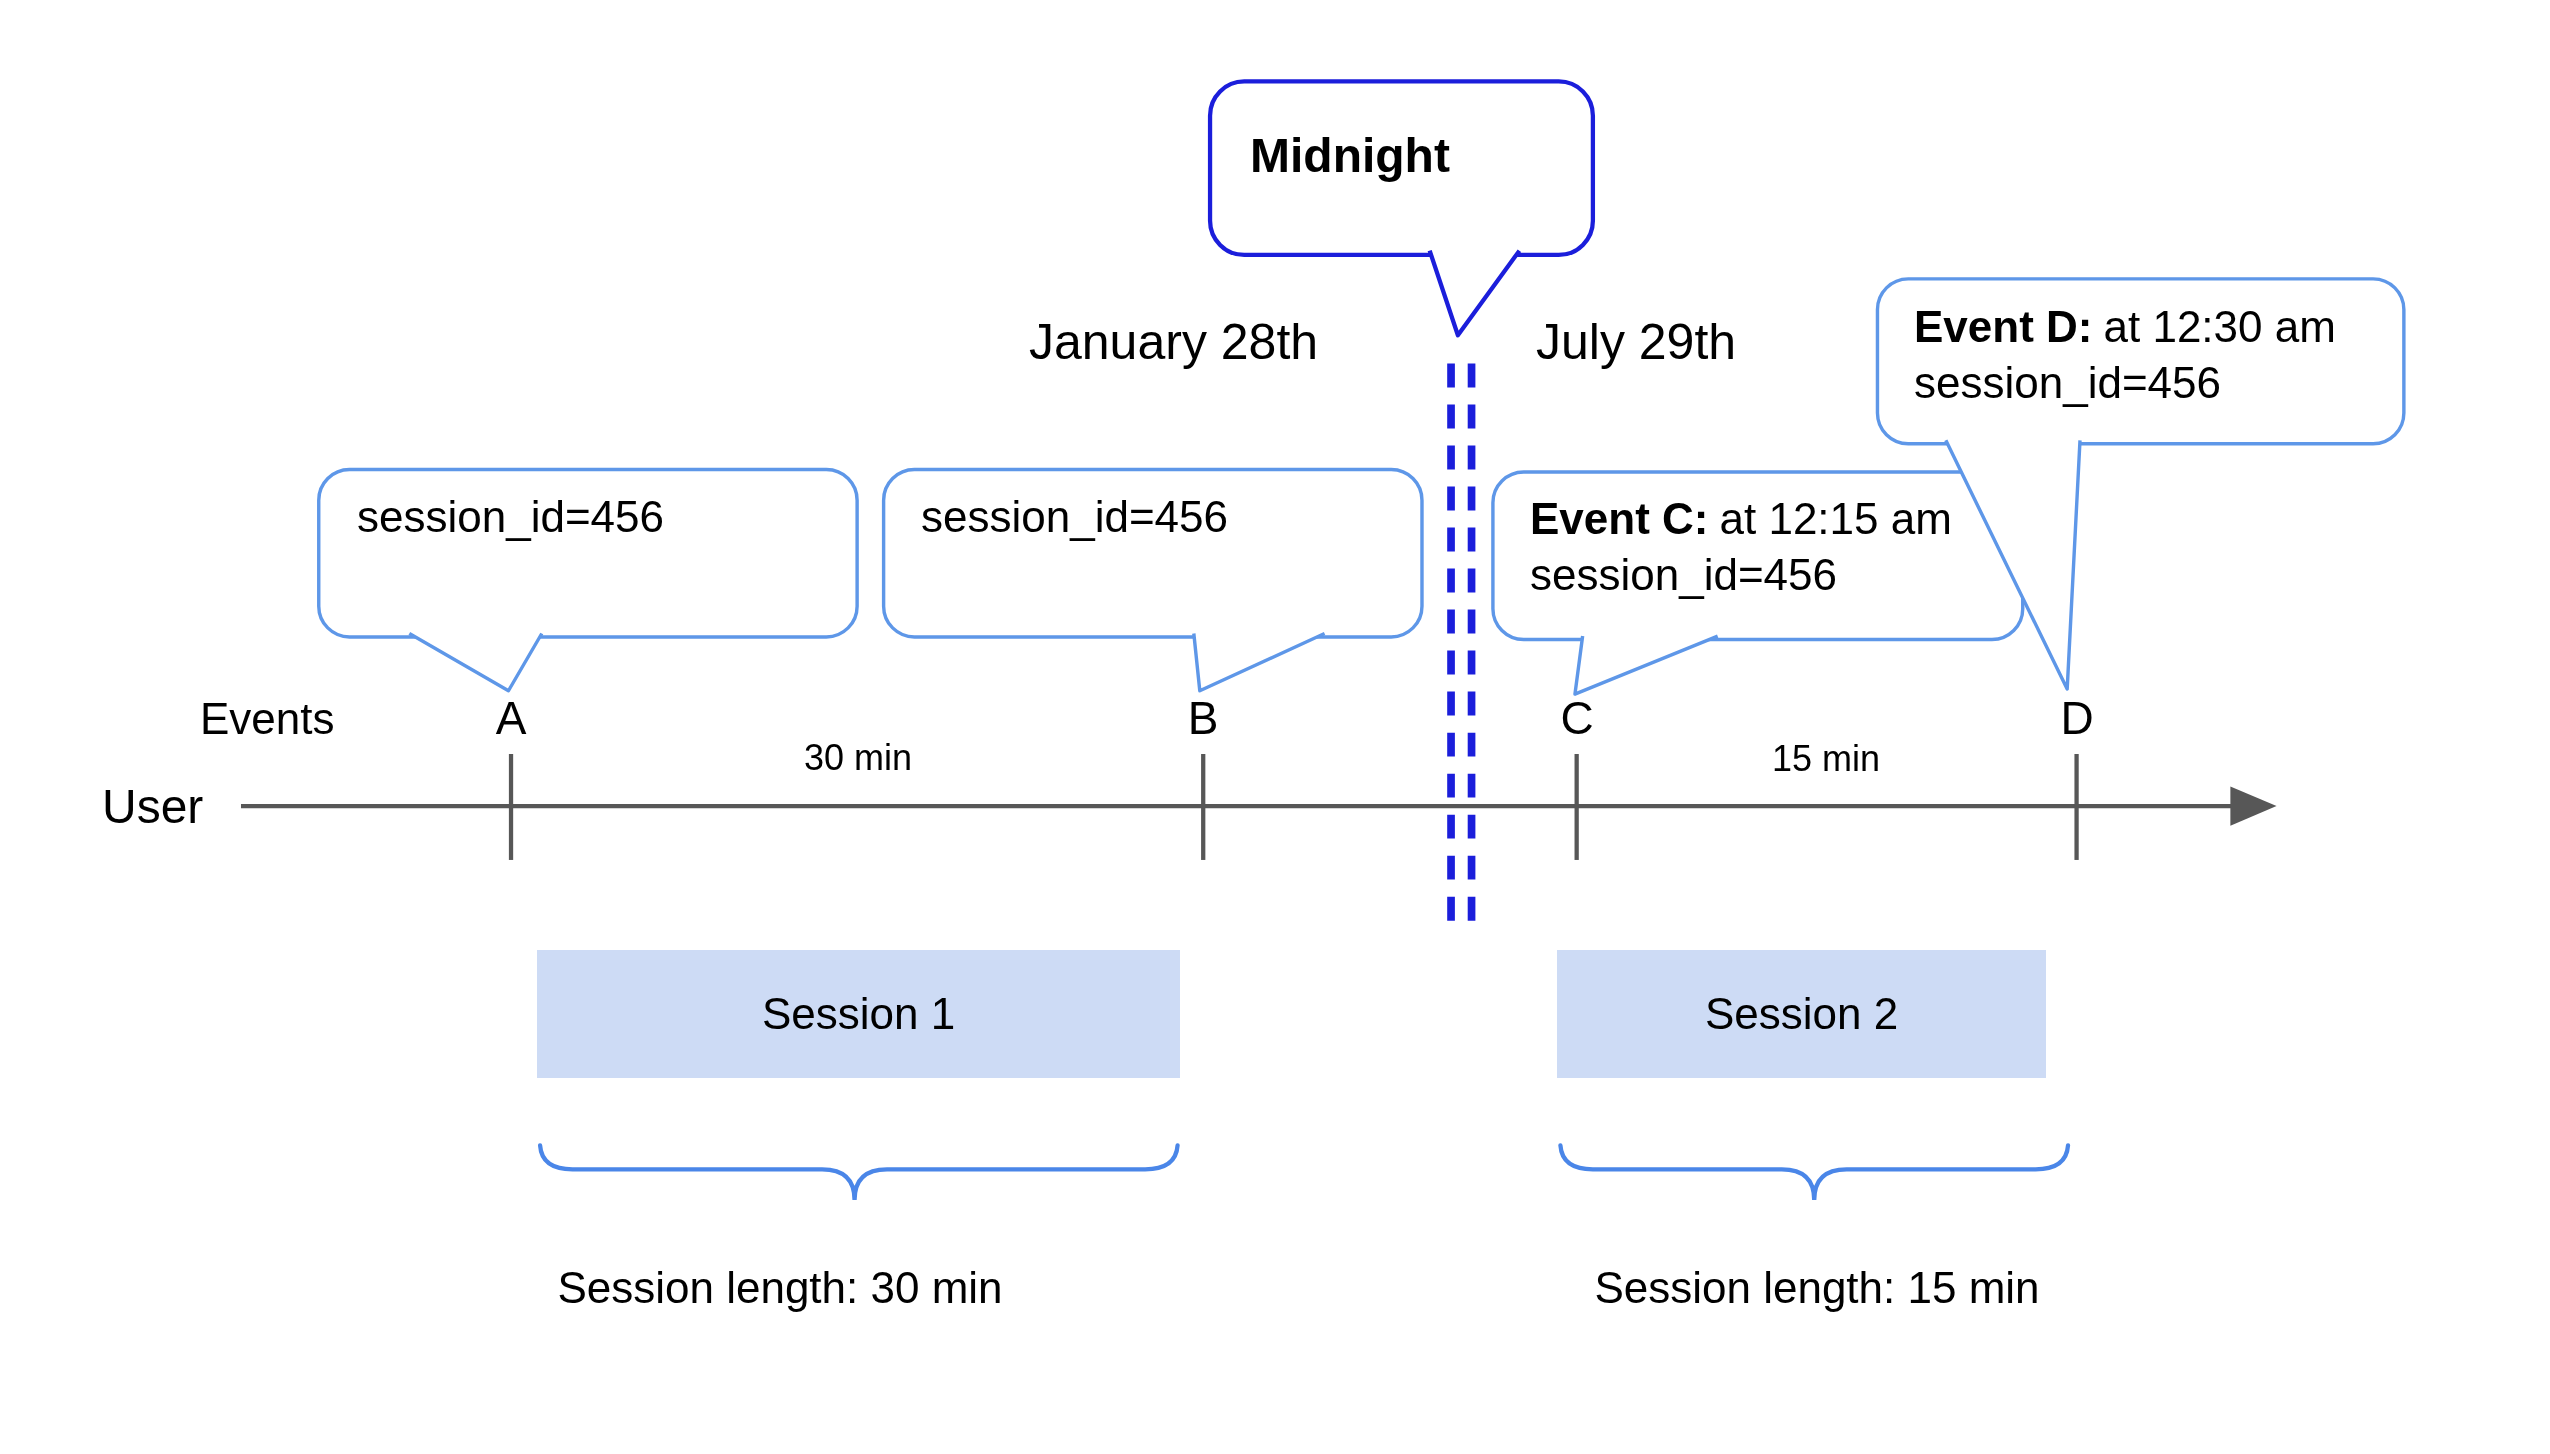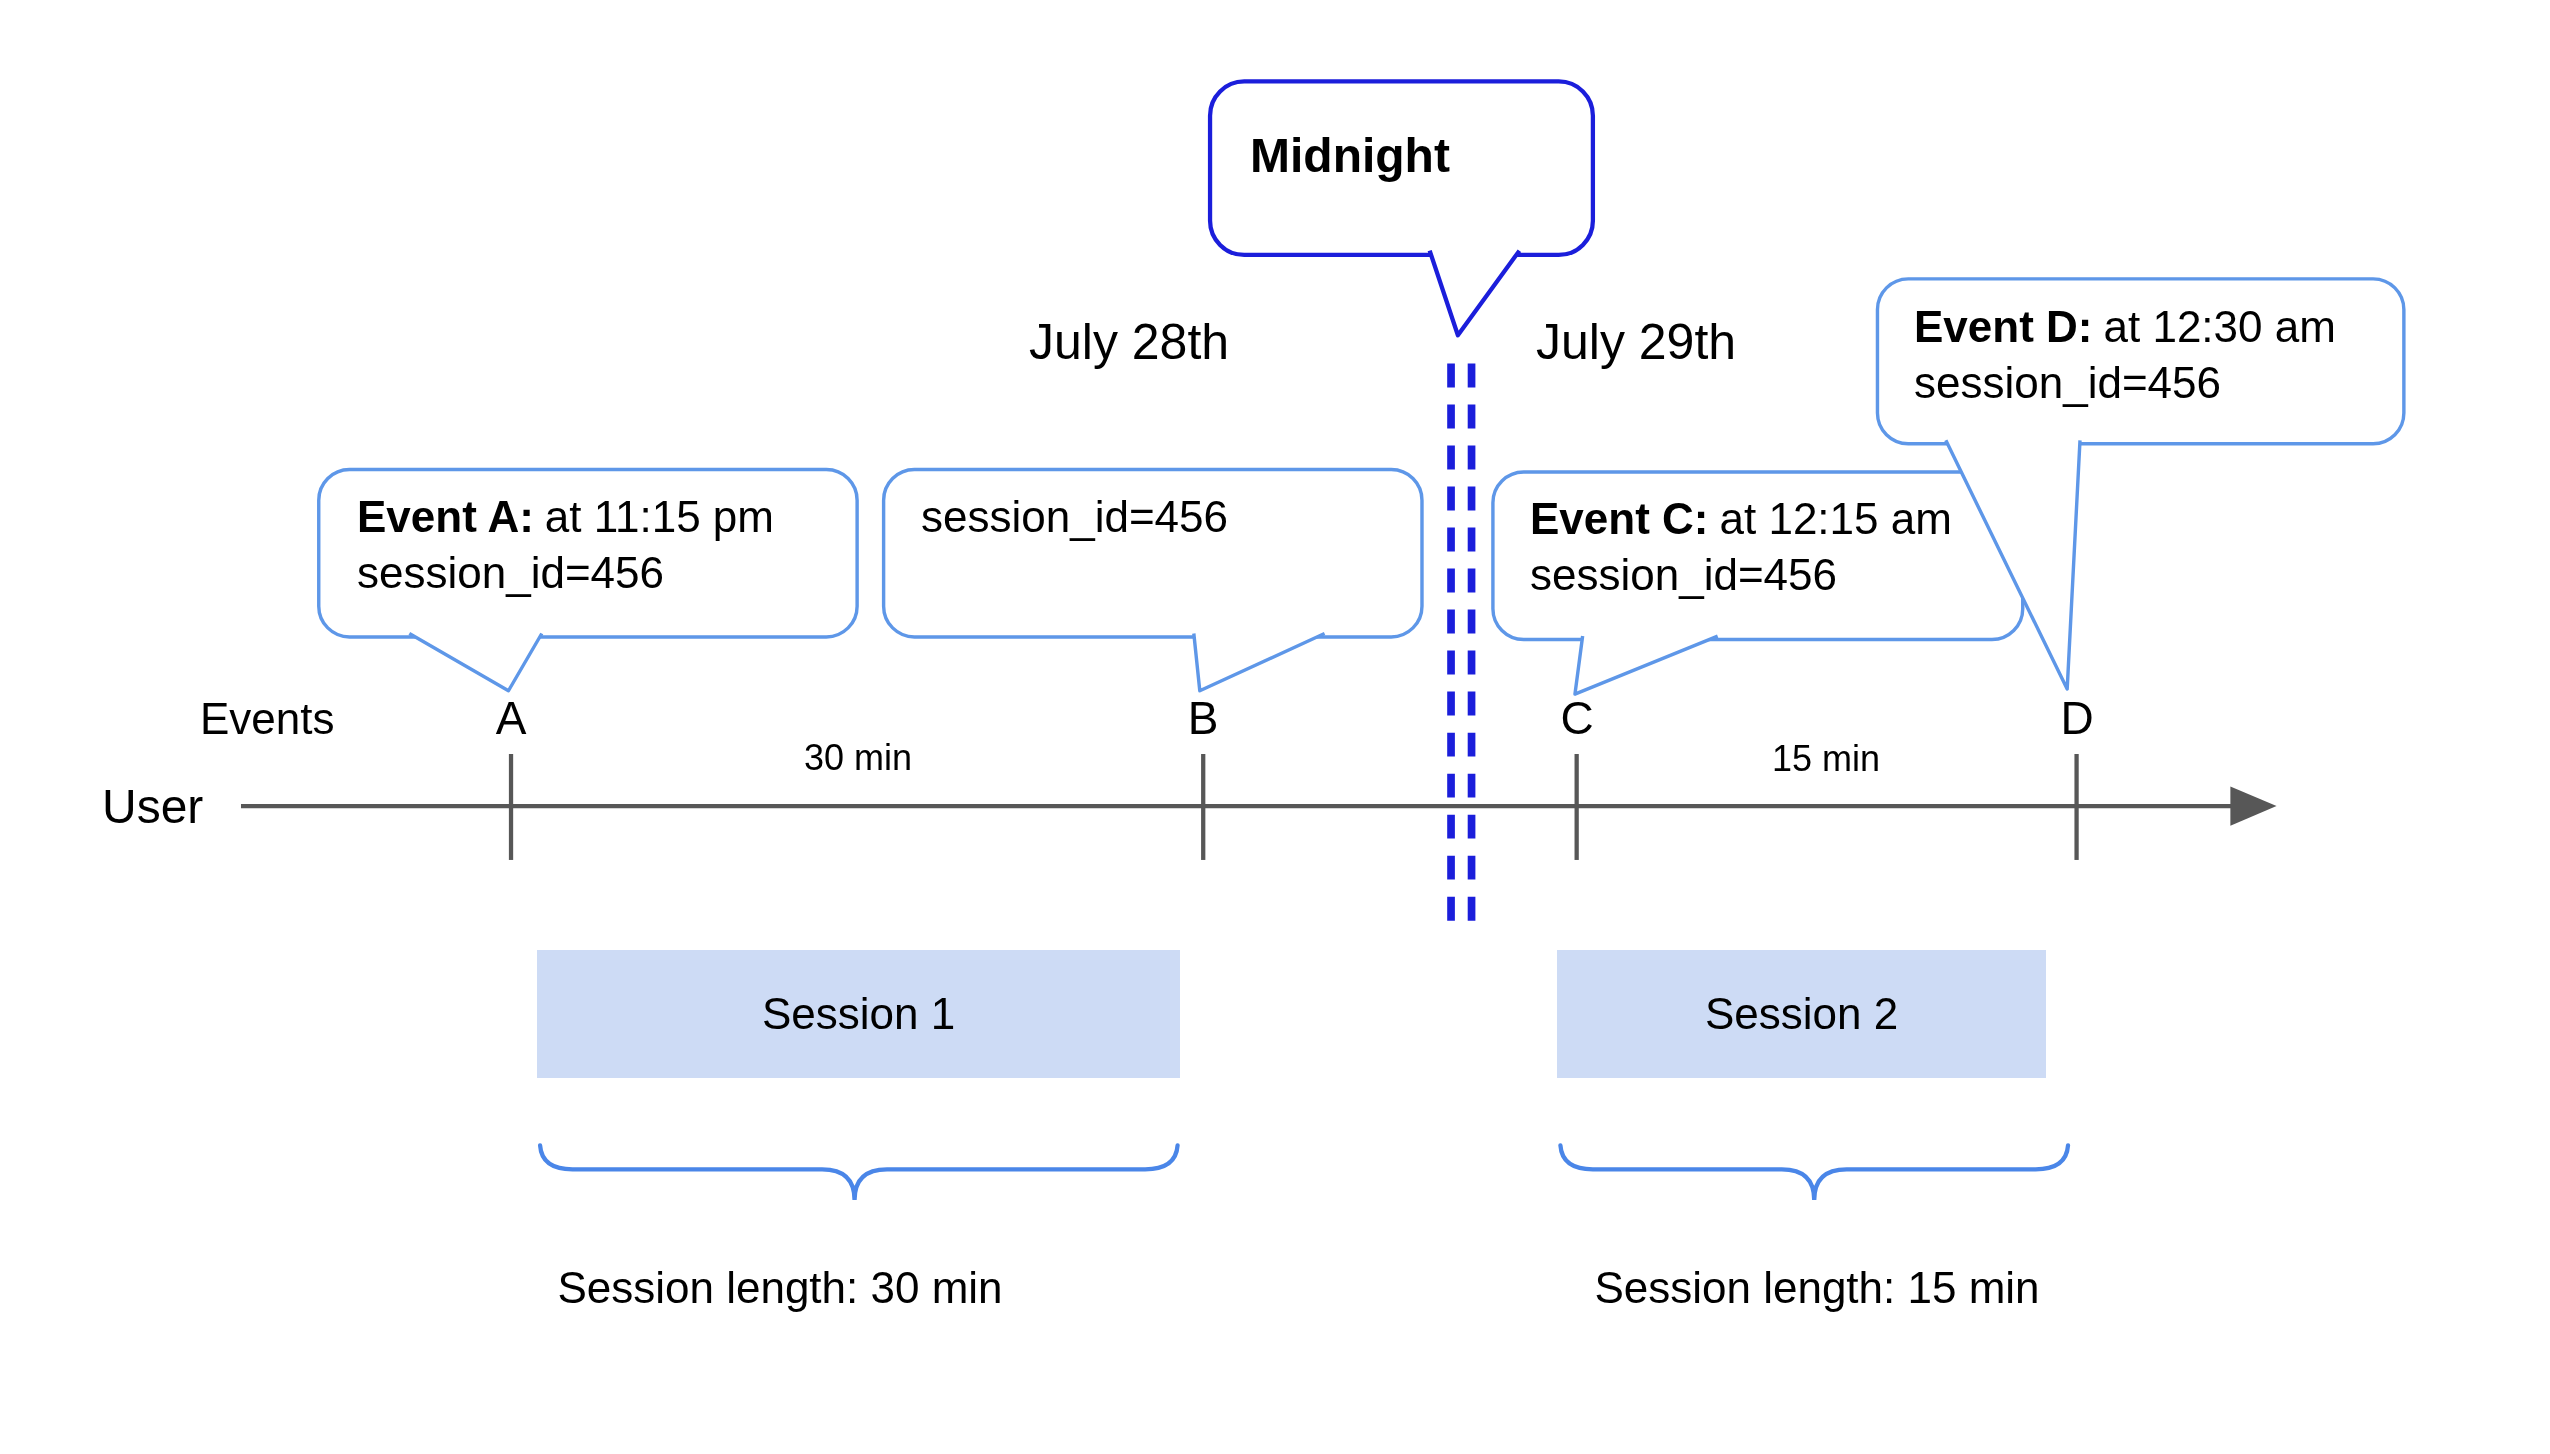--- a/index.html
+++ b/index.html
@@ -76,25 +76,24 @@
 
     <rect class="bubble" x="1747" y="552" width="620" height="196" rx="36"></rect>
     <path class="bubble-tail" d="M 1852 744 L 1843 812 L 2010 744"></path>
 
     <rect class="bubble" x="2197" y="326" width="616" height="193" rx="36"></rect>
     <path class="bubble-tail" d="M 2277 515 L 2419 806 L 2434 515"></path>
   </svg>
 
   <div class="txt midnight-label" style="left:1250px;top:128px;">Midnight</div>
 
-  <div class="txt date-label" style="left:1029px;top:313px;">July 28th</div>
+  <div class="txt date-label" style="left:1029px;top:313px;">January 28th</div>
   <div class="txt date-label" style="left:1536px;top:313px;">July 29th</div>
 
   <div class="txt bubble-text" style="left:357px;top:489px;">
-    <div><span class="bubble-title">Event A:</span><span class="bubble-time">at 11:15 pm</span></div>
     <div>session_id=456</div>
   </div>
   <div class="txt bubble-text" style="left:921px;top:489px;">
     <div>session_id=456</div>
   </div>
   <div class="txt bubble-text" style="left:1530px;top:491px;">
     <div><span class="bubble-title">Event C:</span><span class="bubble-time">at 12:15 am</span></div>
     <div>session_id=456</div>
   </div>
   <div class="txt bubble-text" style="left:1914px;top:299px;">

